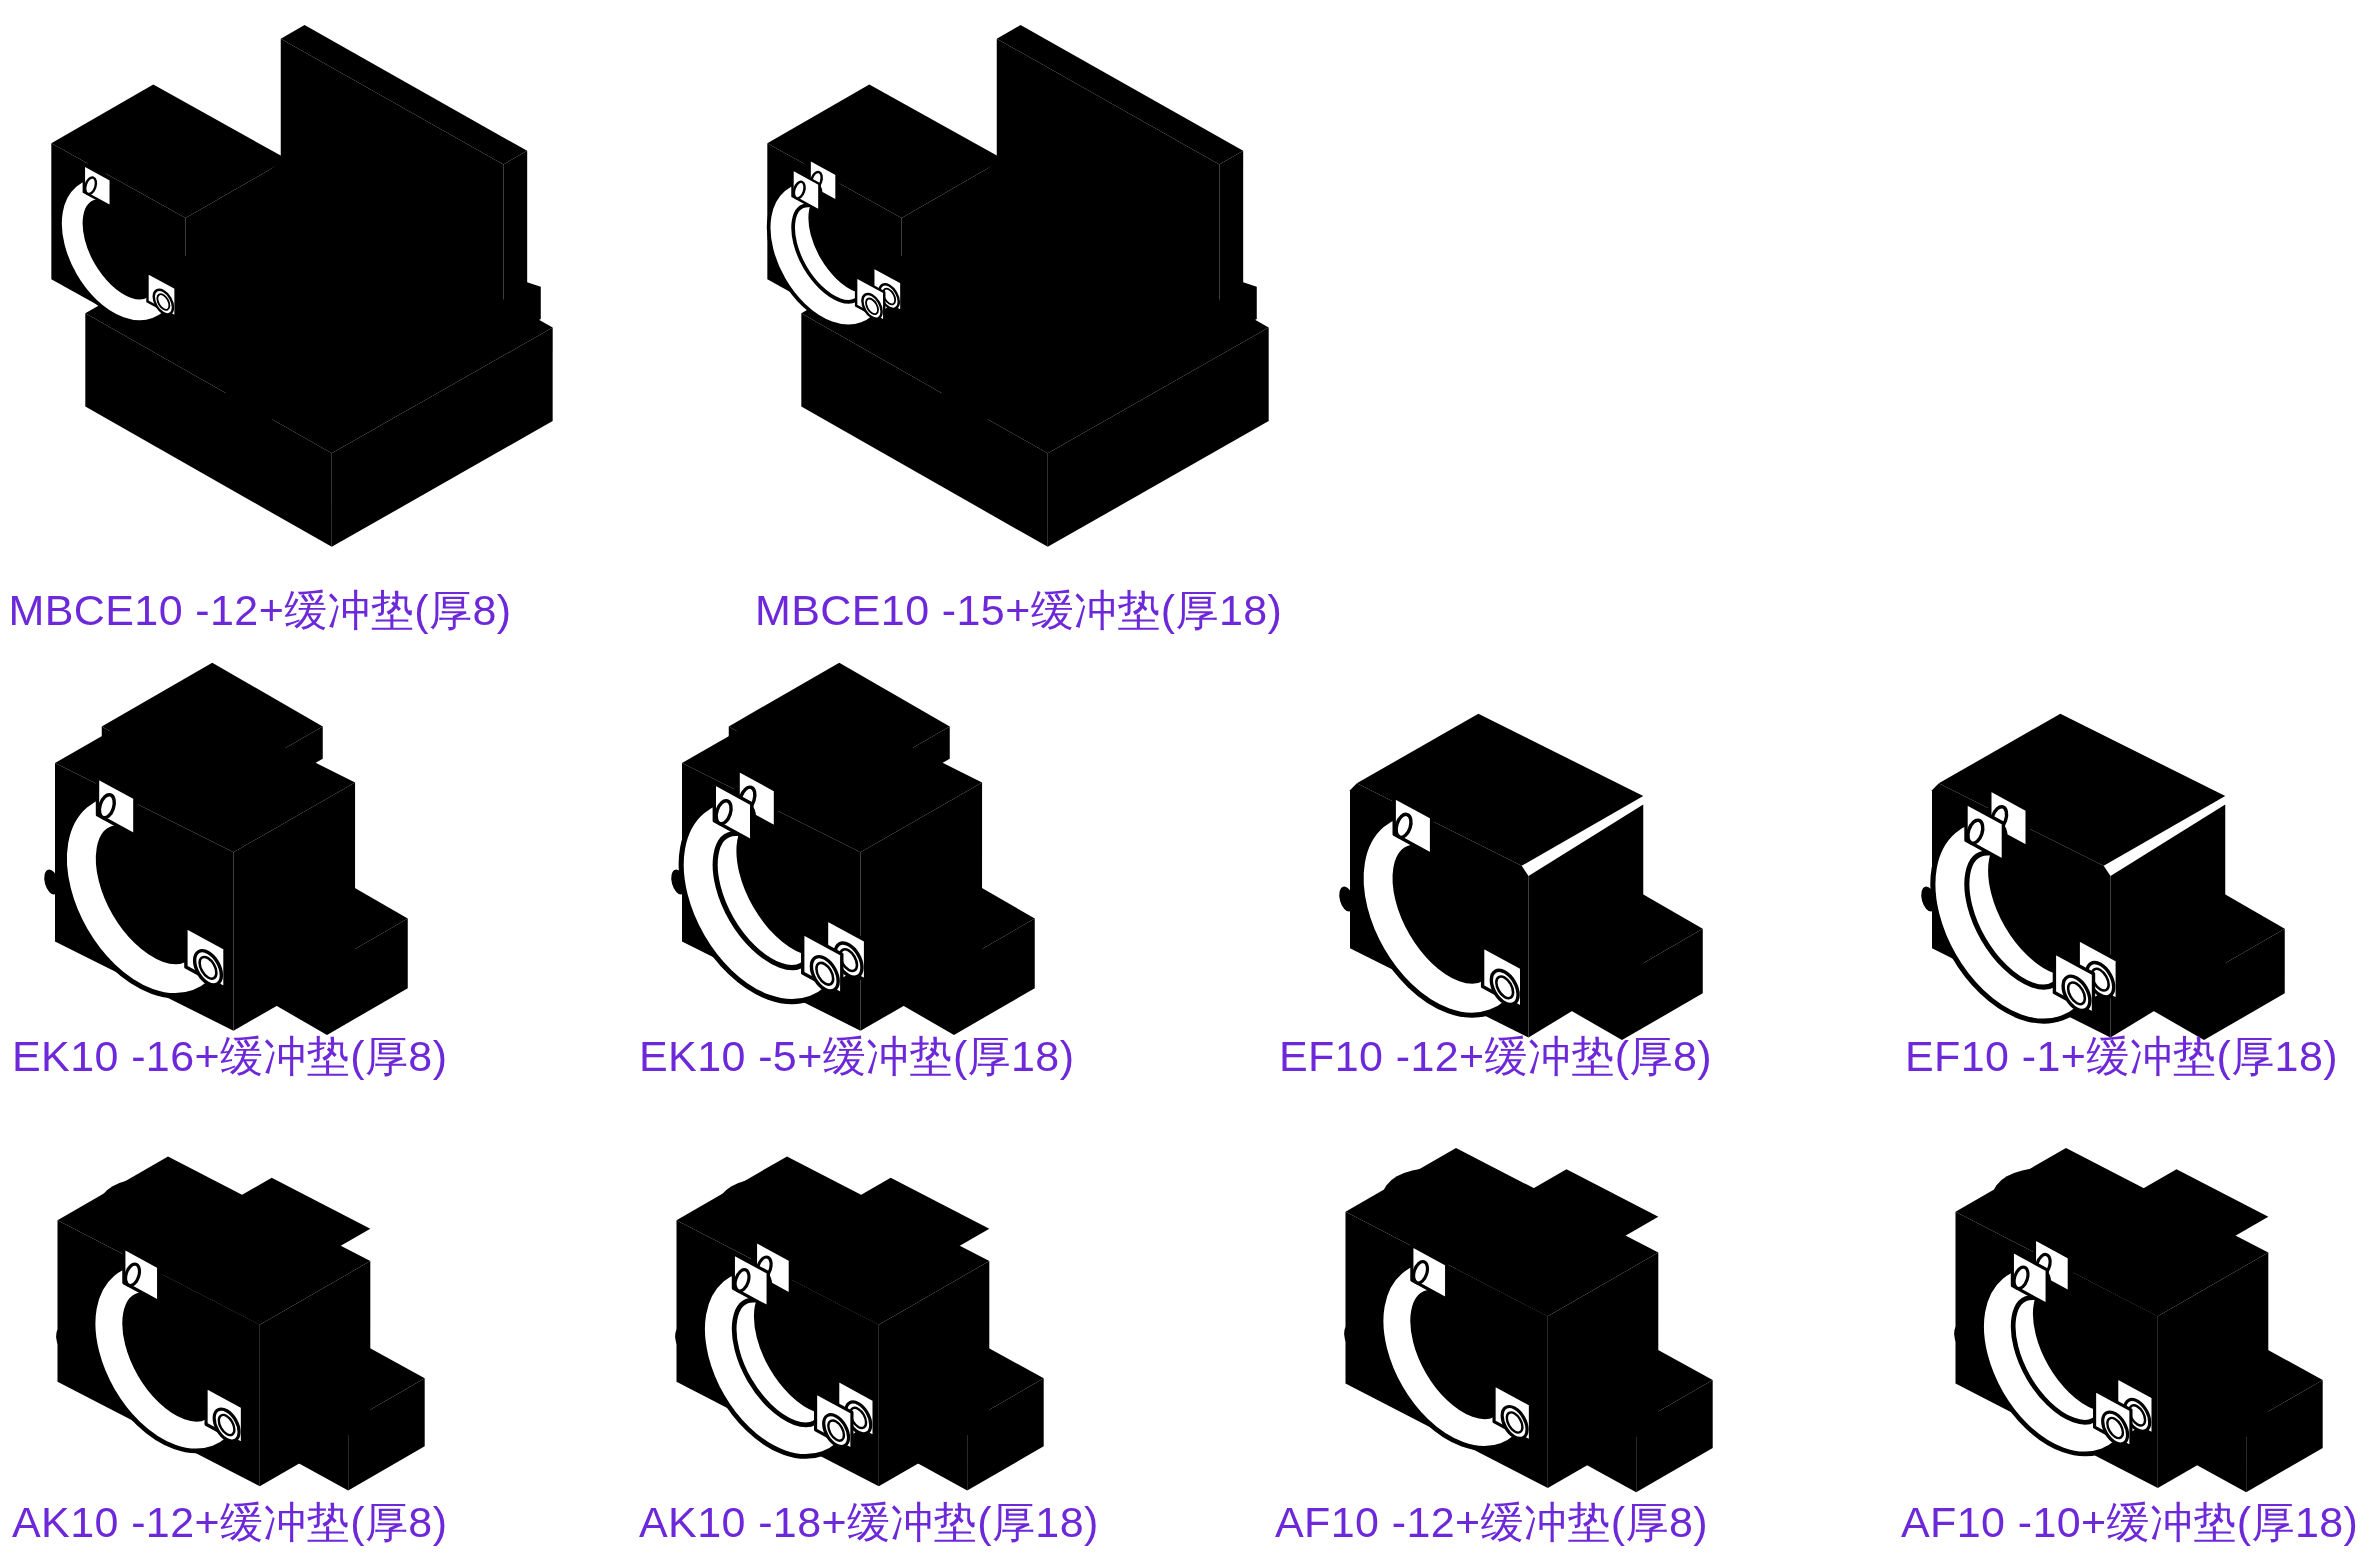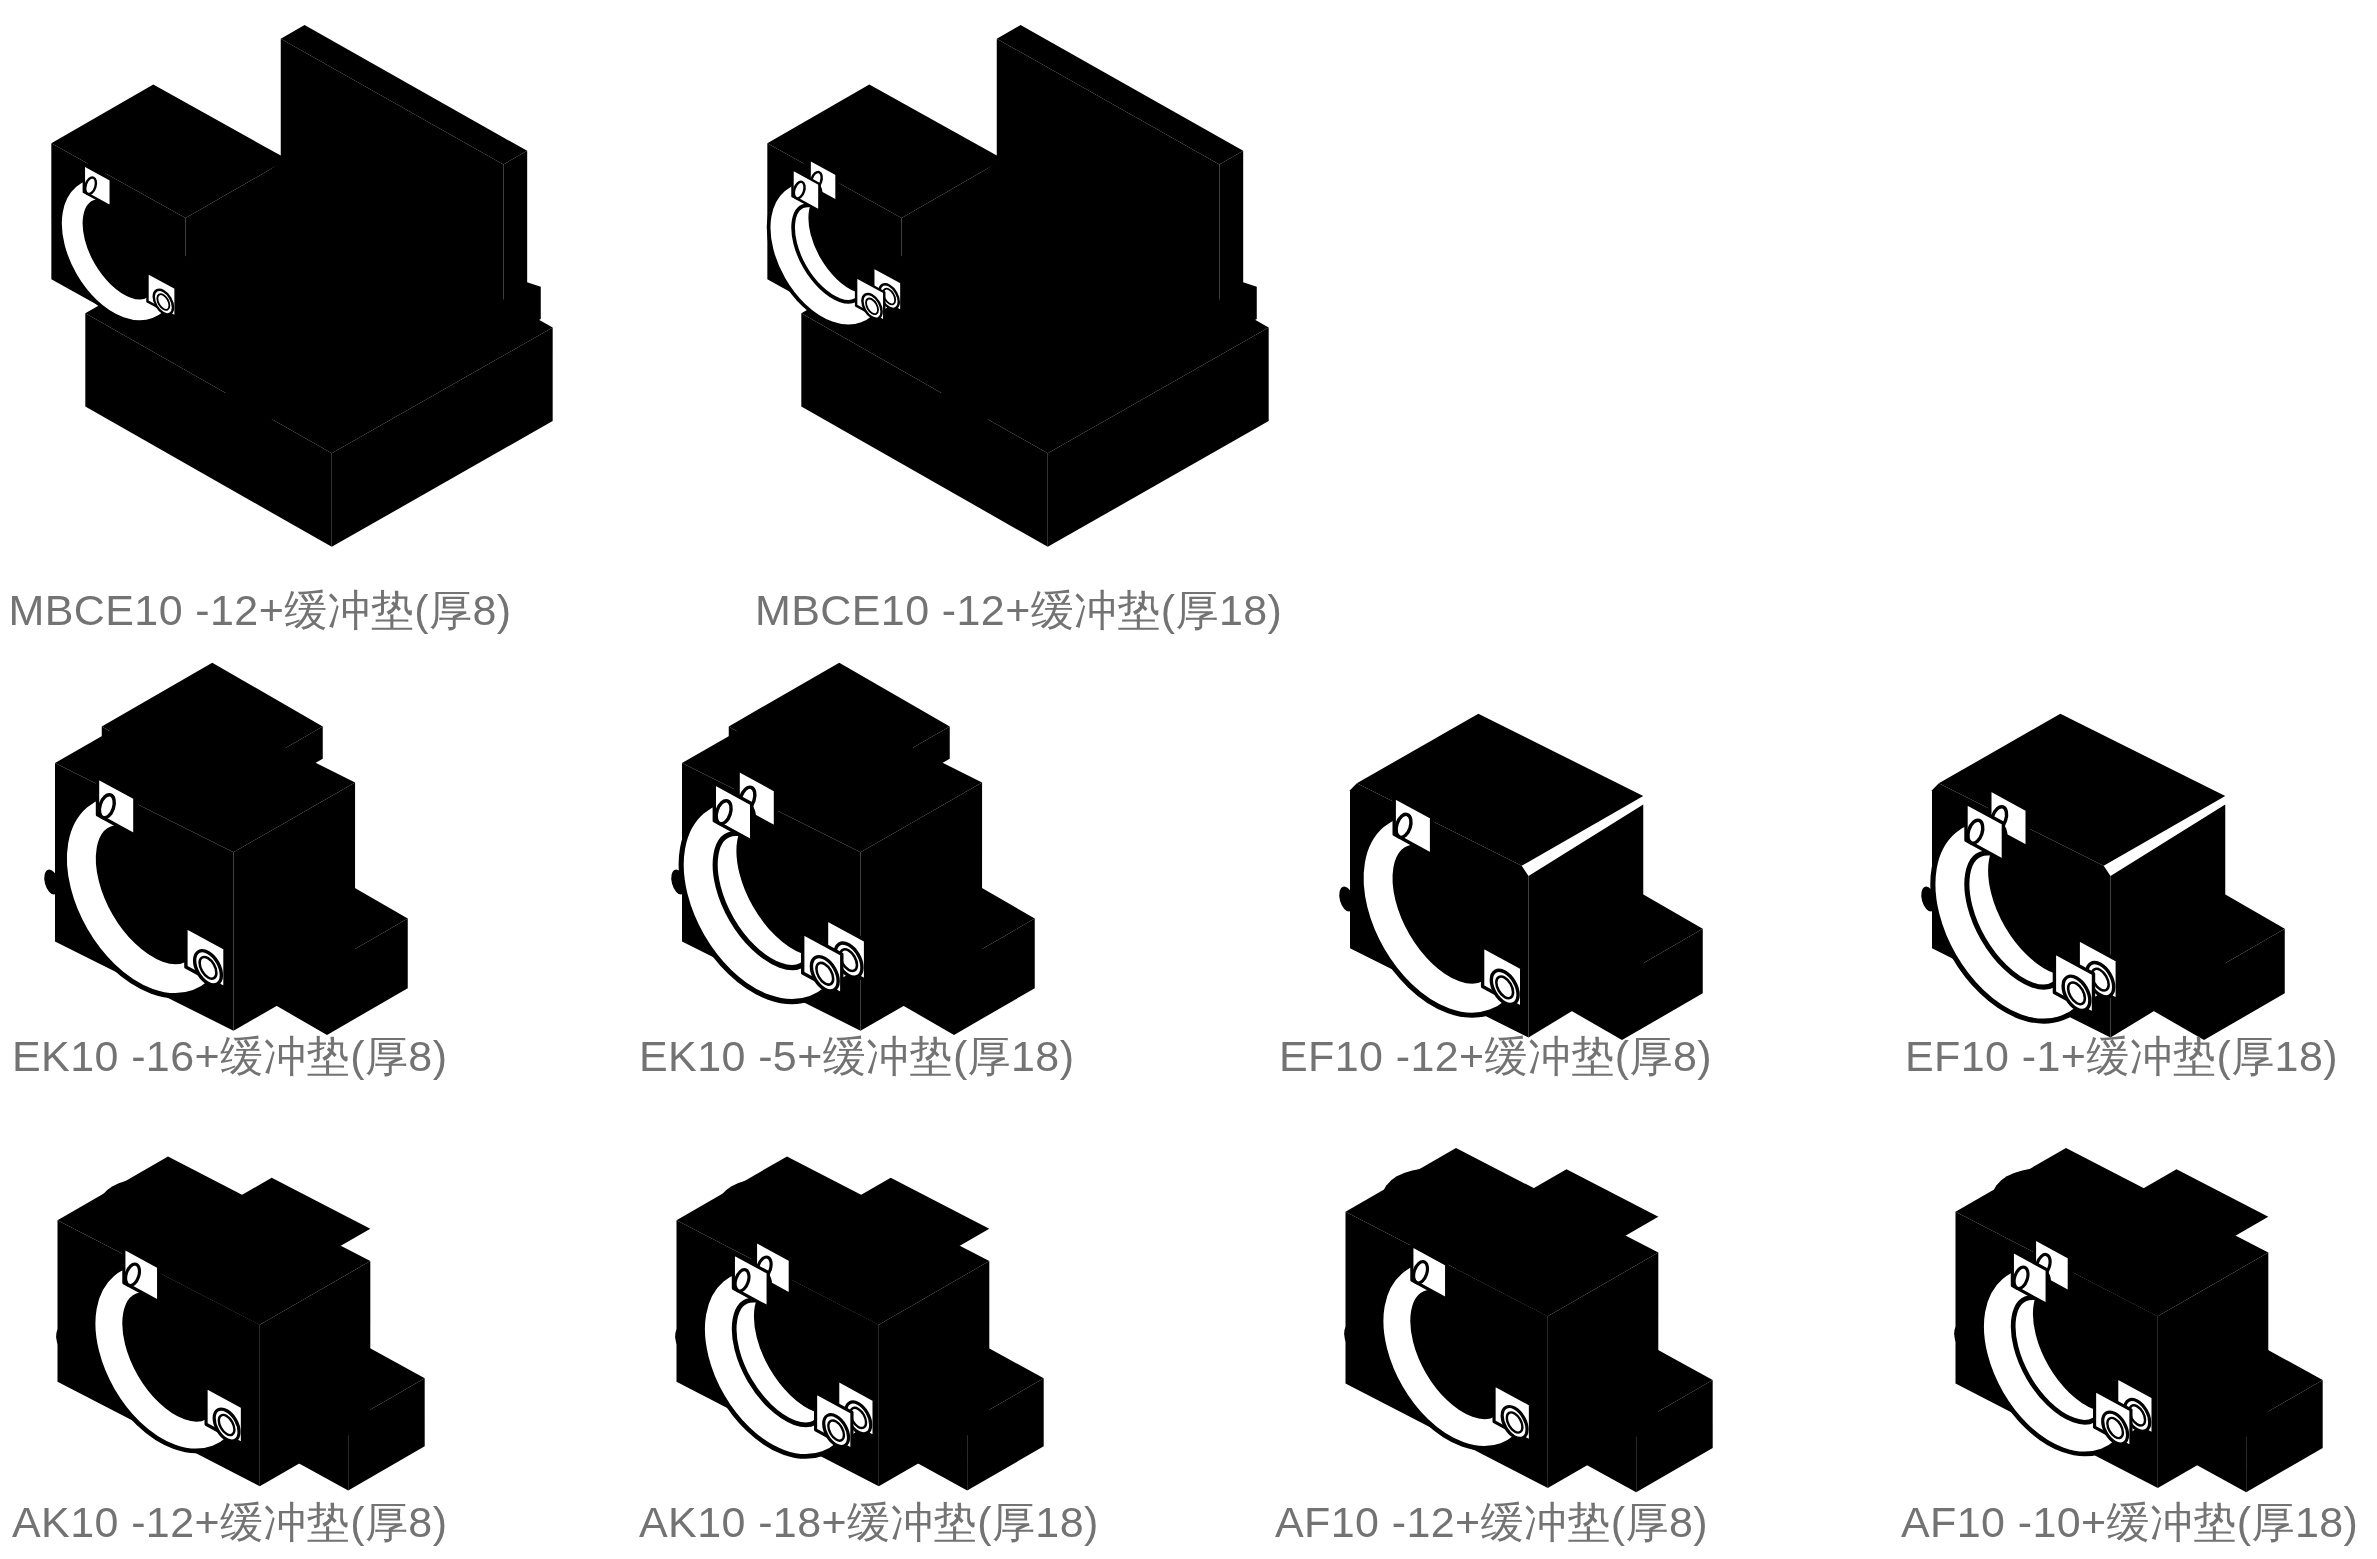--- a/index.html
+++ b/index.html
@@ -8,21 +8,21 @@
     width:2377px;height:1559px;
     background:#ffffff;
     overflow:hidden;
     font-family:"Liberation Sans", sans-serif;
   }
   .fig{position:absolute}
   .cap{
     position:absolute;
     font-size:43px;
     line-height:51px;
-    color:#737373;
+    color:#6d28d9;
     white-space:nowrap;
     letter-spacing:0.4px;
     text-align:center;
   }
   #defsvg{position:absolute;width:0;height:0;overflow:hidden}
 </style>
 </head>
 <body>
 
 <svg id="defsvg" aria-hidden="true">
@@ -212,21 +212,21 @@
   </svg>
 </div>
 <div class="fig" style="left:1930px;top:1112px">
   <svg class="d" width="476" height="383" viewBox="0 0 560 450">
     <use href="#g-af"></use>
     <use href="#g-pad-thick" transform="translate(162,285) scale(0.93)"></use>
   </svg>
 </div>
 
 <div class="cap" style="left:8.5px;top:585px">MBCE10 -12+缓冲垫(厚8)</div>
-<div class="cap" style="left:755px;top:585px">MBCE10 -12+缓冲垫(厚18)</div>
+<div class="cap" style="left:755px;top:585px">MBCE10 -15+缓冲垫(厚18)</div>
 
 <div class="cap" style="left:12px;top:1031px">EK10 -16+缓冲垫(厚8)</div>
 <div class="cap" style="left:639px;top:1031px">EK10 -5+缓冲垫(厚18)</div>
 <div class="cap" style="left:1279px;top:1031px">EF10 -12+缓冲垫(厚8)</div>
 <div class="cap" style="left:1905px;top:1031px">EF10 -1+缓冲垫(厚18)</div>
 
 <div class="cap" style="left:12px;top:1497px">AK10 -12+缓冲垫(厚8)</div>
 <div class="cap" style="left:639px;top:1497px">AK10 -18+缓冲垫(厚18)</div>
 <div class="cap" style="left:1275px;top:1497px">AF10 -12+缓冲垫(厚8)</div>
 <div class="cap" style="left:1901px;top:1497px">AF10 -10+缓冲垫(厚18)</div>

